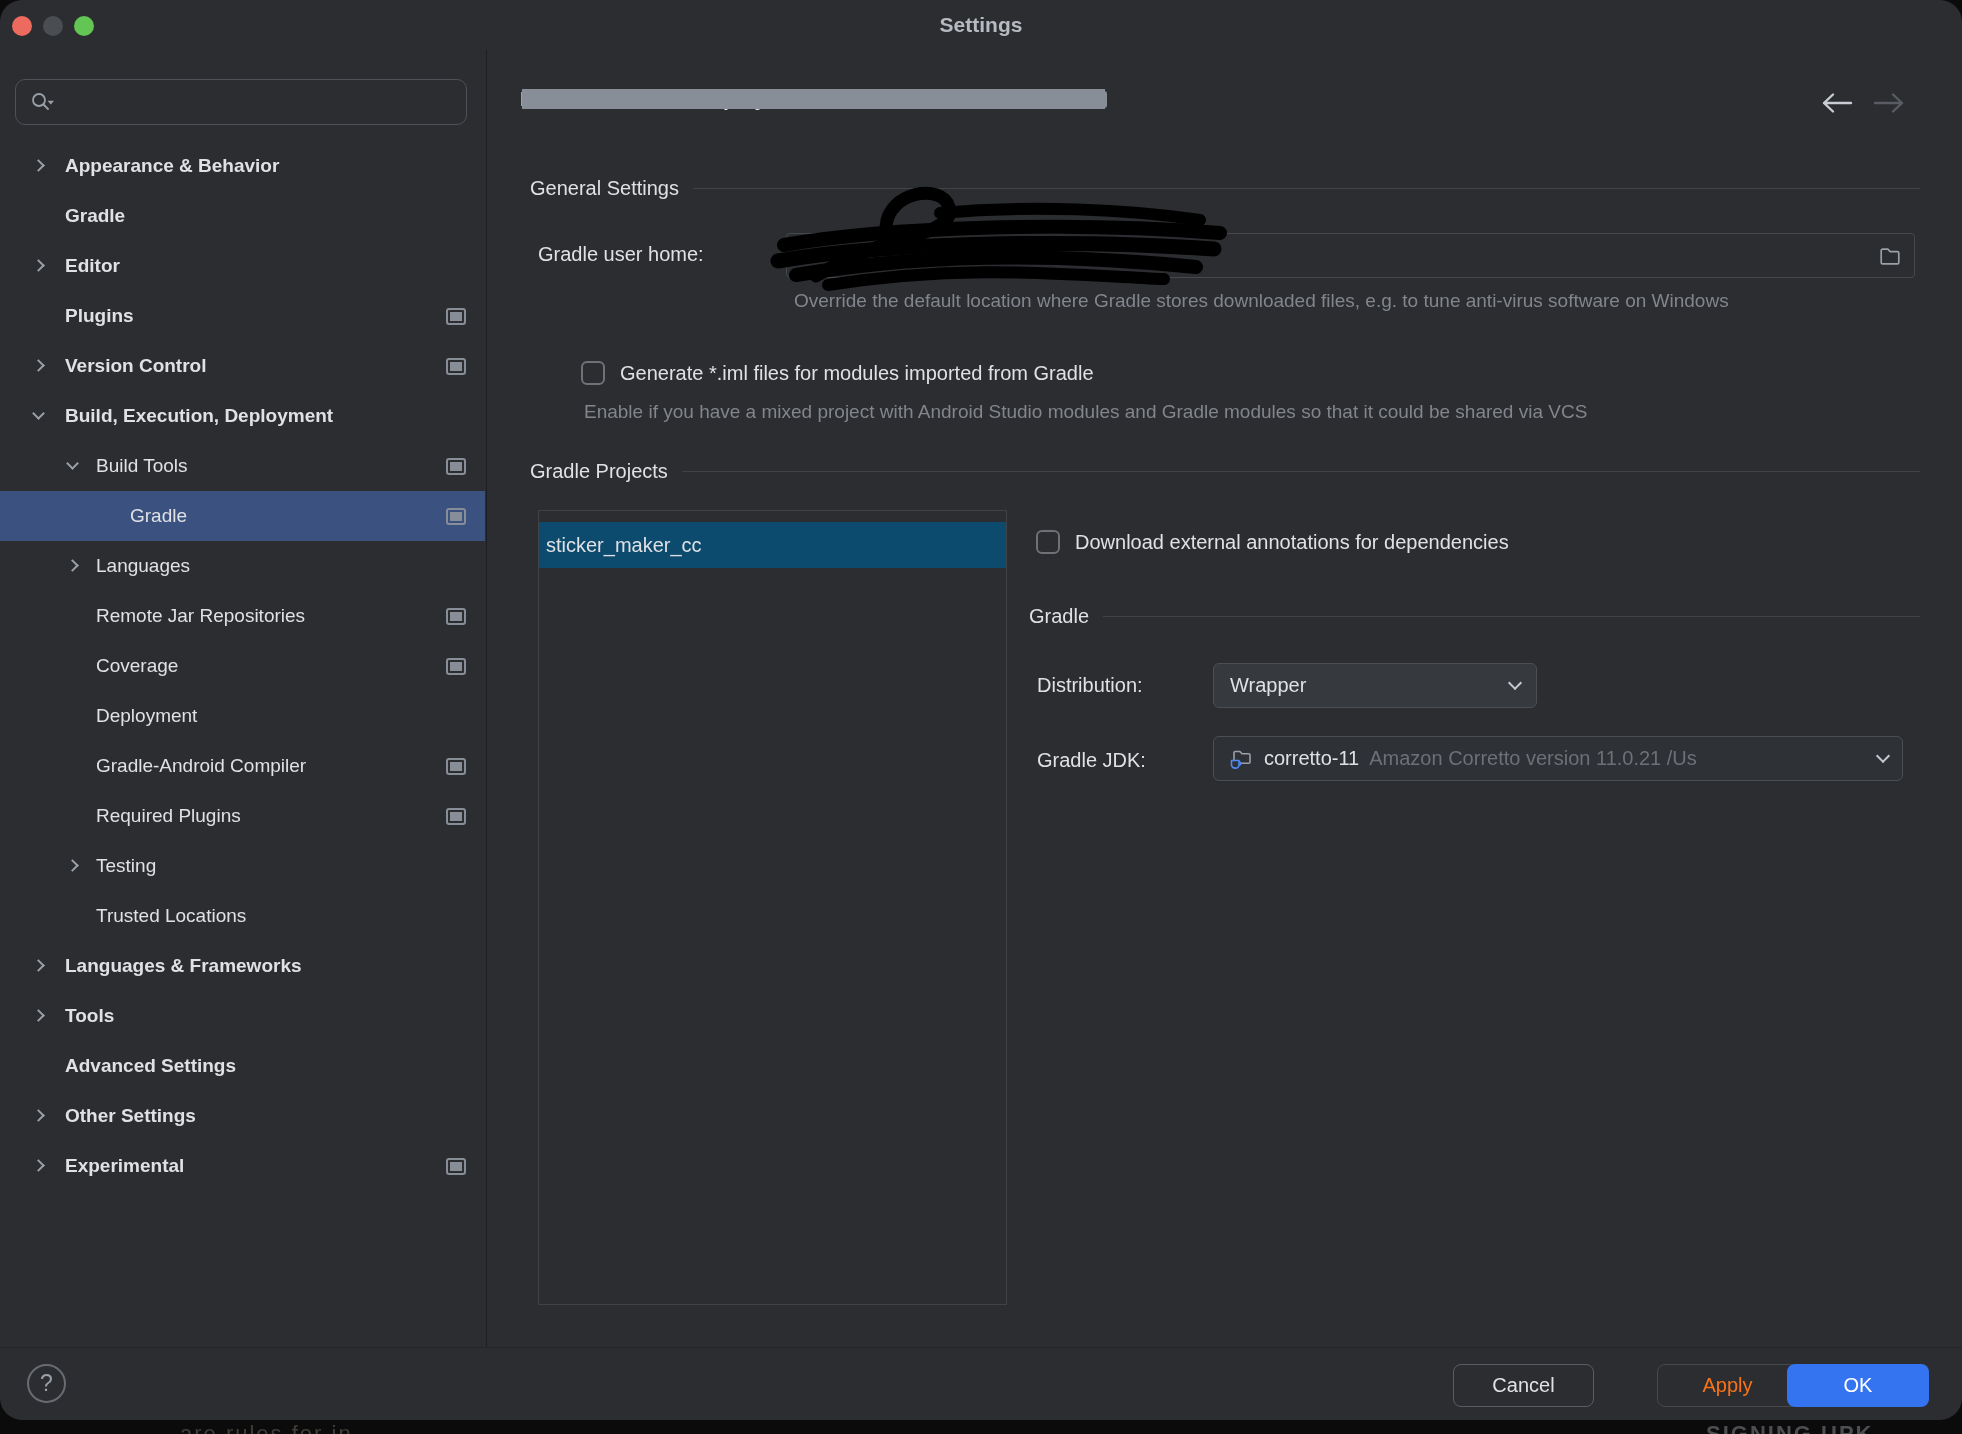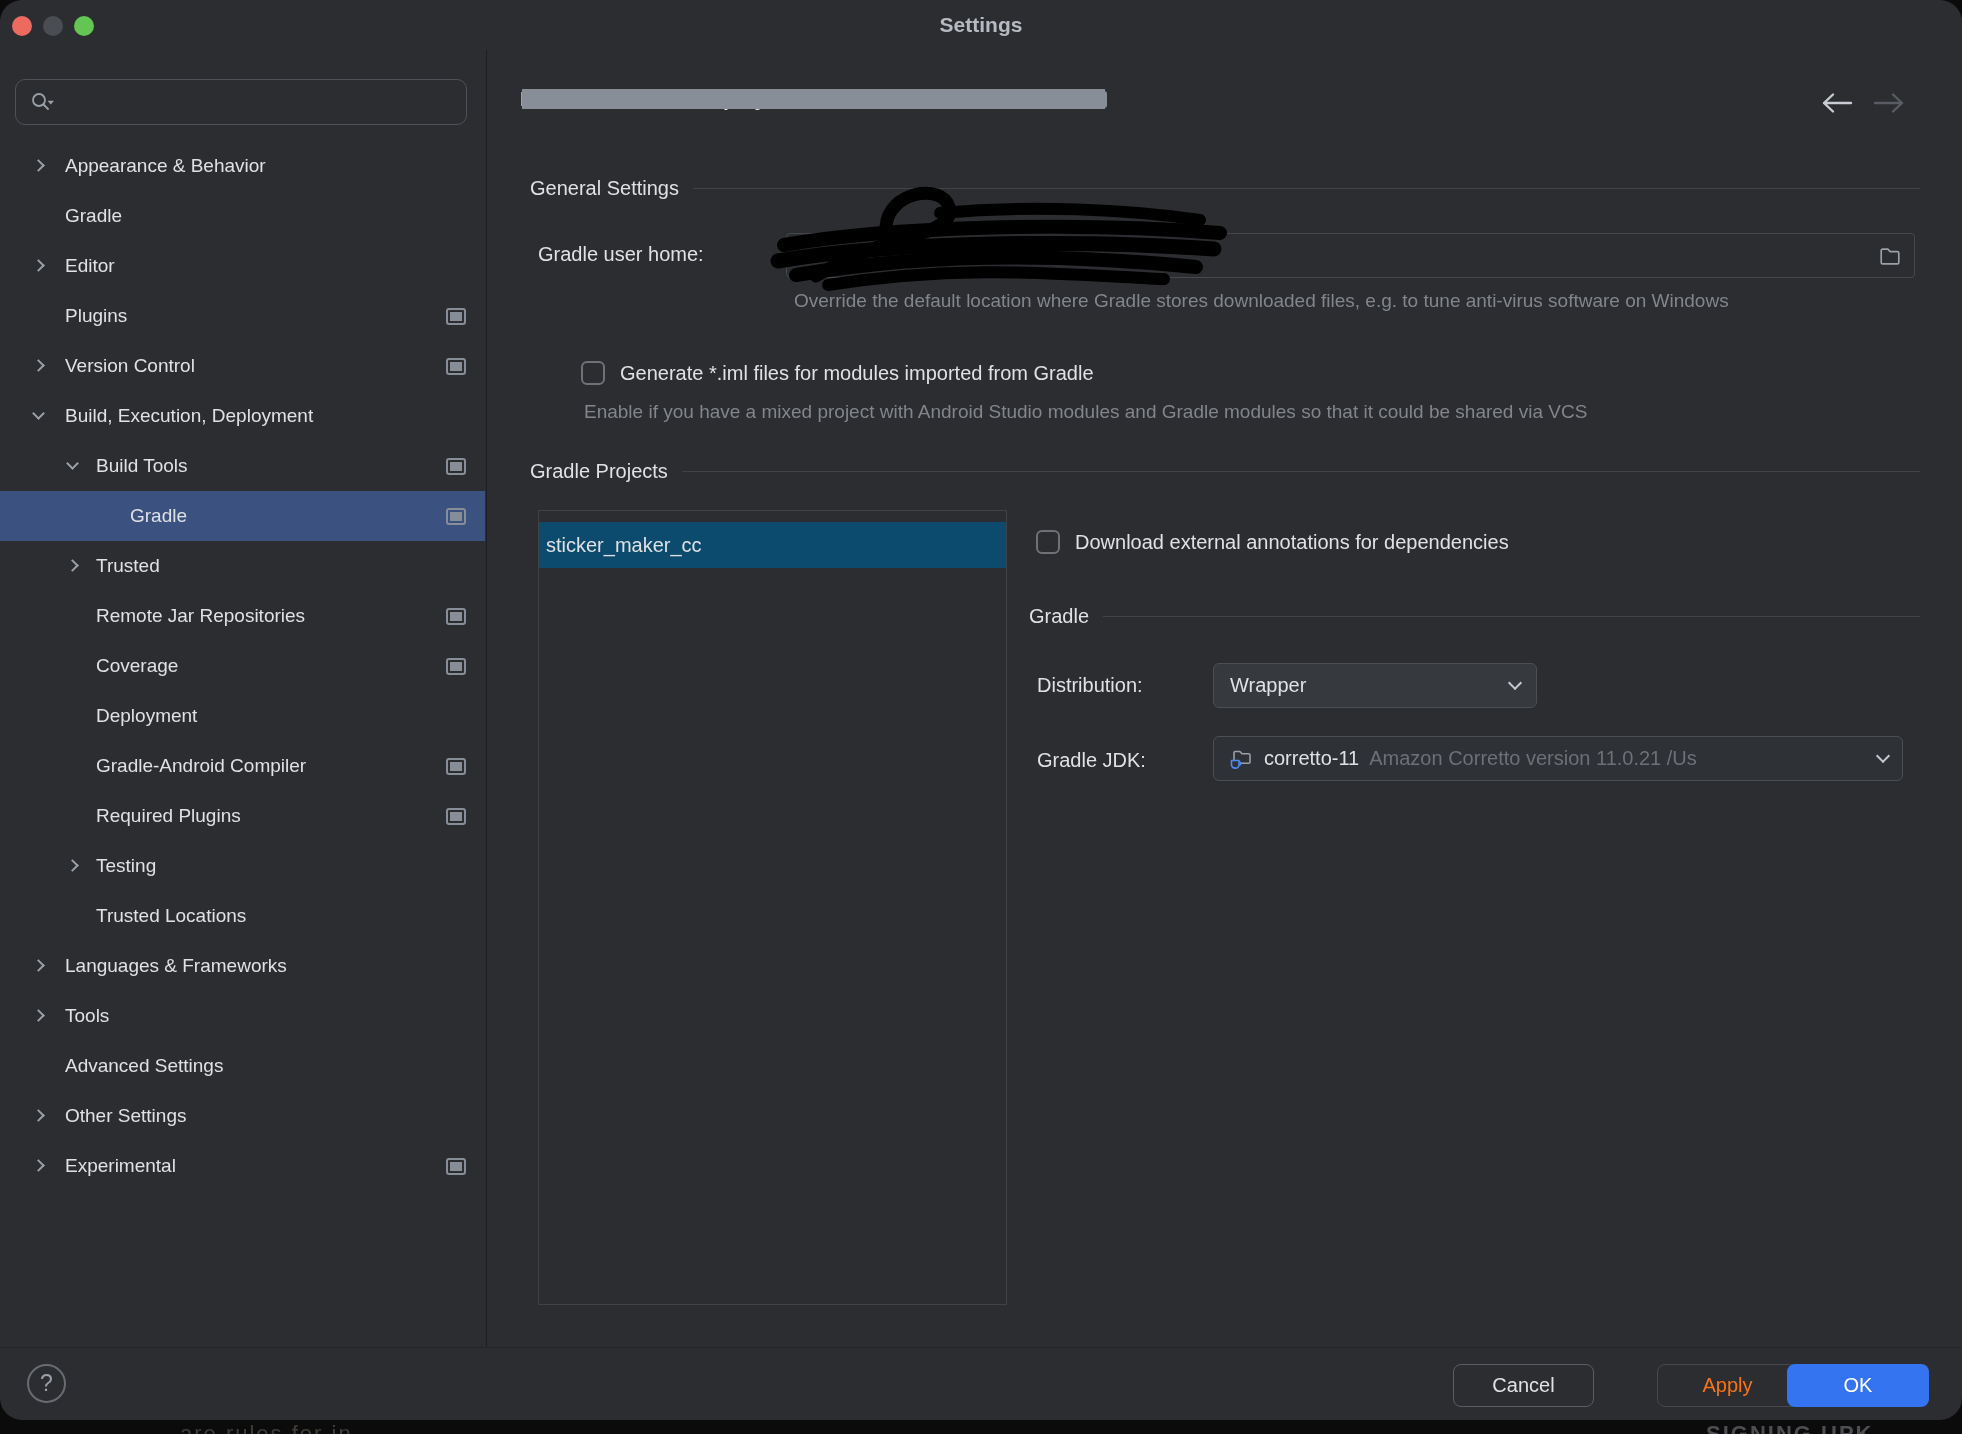--- a/index.html
+++ b/index.html
@@ -37,21 +37,21 @@
   
   .sidebar { position:absolute; left:0; top:50px; width:487px; height:1297px;
     border-right:1px solid #1d1e21; }
   .searchbox { position:absolute; left:15px; top:29px; width:452px; height:46px;
     border:1px solid #4e5157; border-radius:10px; }
   .searchbox svg { position:absolute; left:13px; top:10px; }
 
   .tree { position:absolute; left:0; top:91px; right:1px; }
   .tree-row { position:relative; height:50px; display:flex; align-items:center;
     font-size:19px; color:#dfe1e5; cursor:default; }
-  .tree-row.bold { font-weight:400; }
+  .tree-row.bold { font-weight:700; }
   .tree-row.selected { background:#3b5180; }
   .lvl0 { padding-left:65px; }
   .lvl1 { padding-left:96px; }
   .lvl2 { padding-left:130px; }
   .chev { position:absolute; width:9px; height:9px;
     border-right:2.2px solid #9ba0a6; border-bottom:2.2px solid #9ba0a6; }
   .chev.right { transform:rotate(-45deg); top:calc(50% - 5px); }
   .chev.down  { transform:rotate(45deg);  top:calc(50% - 7px); }
   .lvl0 > .chev { left:34px; }
   .lvl1 > .chev { left:68px; }
@@ -181,21 +181,21 @@
           <span class="chev down"></span>
           <span class="tree-label">Build Tools</span>
           <span class="mini-icon"></span>
         </div>
         <div class="tree-row lvl2 selected">
           <span class="tree-label">Gradle</span>
           <span class="mini-icon"></span>
         </div>
         <div class="tree-row lvl1">
           <span class="chev right"></span>
-          <span class="tree-label">Trusted</span>
+          <span class="tree-label">Languages</span>
         </div>
         <div class="tree-row lvl1">
           <span class="tree-label">Remote Jar Repositories</span>
           <span class="mini-icon"></span>
         </div>
         <div class="tree-row lvl1">
           <span class="tree-label">Coverage</span>
           <span class="mini-icon"></span>
         </div>
         <div class="tree-row lvl1">

